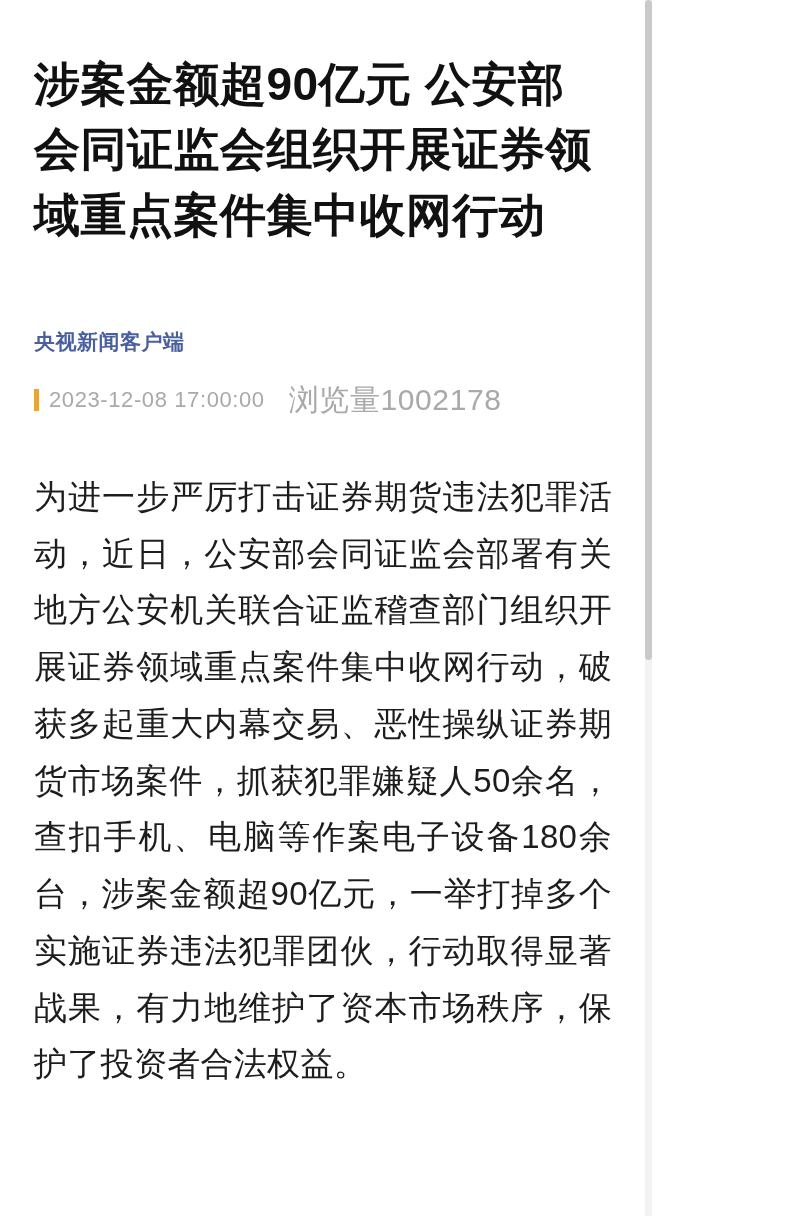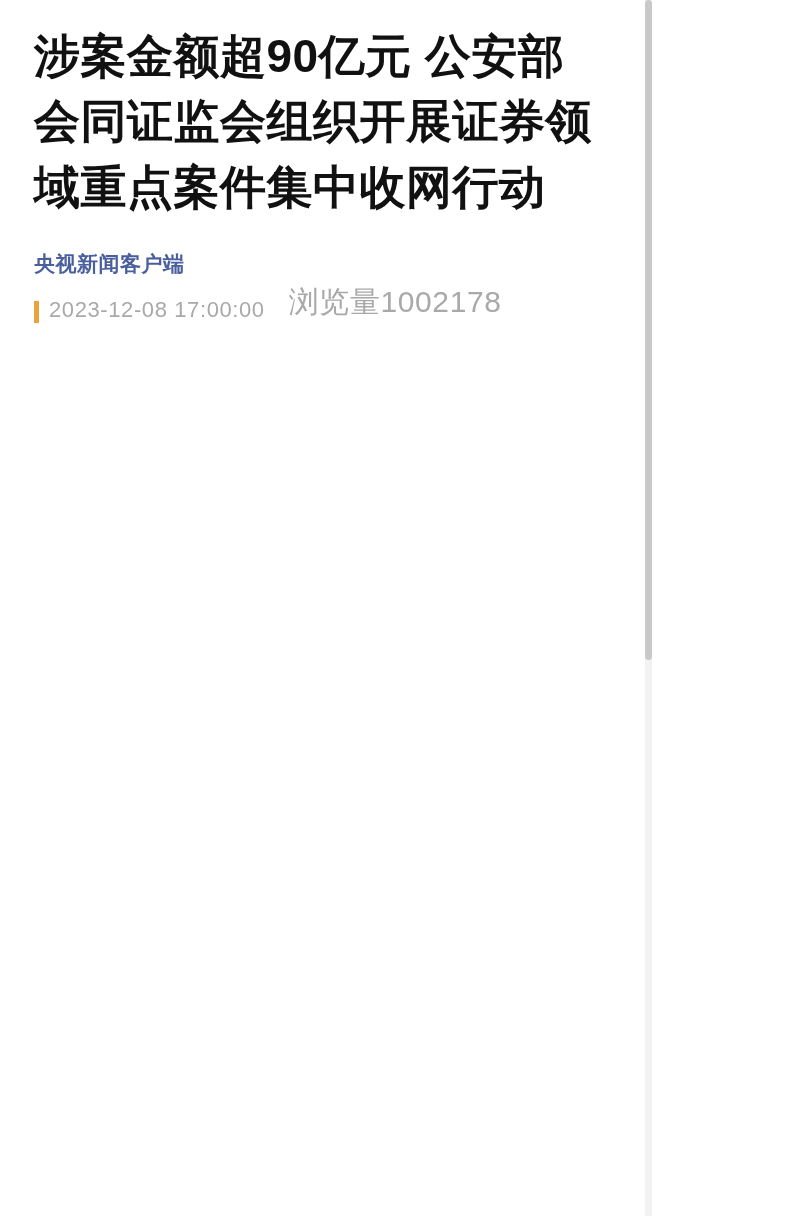--- a/index.html
+++ b/index.html
@@ -11,21 +11,21 @@
     min-height: 1216px;
     background: #ffffff;
     font-family: "Liberation Sans", "DejaVu Sans", sans-serif;
     -webkit-font-smoothing: antialiased;
   }
   .page {
     position: relative;
     width: 652px;
     min-height: 1216px;
     box-sizing: border-box;
-    padding: 24px 34px 20px 34px;
+    padding: 52px 34px 20px 34px;
     background: #ffffff;
   }
   
   .scrollbar-track {
     position: absolute;
     top: 0;
     right: 0;
     width: 7px;
     height: 100%;
     background: #f2f2f2;
@@ -42,32 +42,32 @@
   .article-title {
     font-size: 46px;
     line-height: 1.42;
     font-weight: bold;
     color: #111111;
     letter-spacing: 0.5px;
     margin: 0 0 0 0;
     padding-right: 10px;
   }
   .source-row {
-    margin-top: 30px;
+    margin-top: 80px;
   }
   .source-name {
     font-size: 21px;
     font-weight: bold;
     color: #4a5f9e;
     letter-spacing: 0.5px;
   }
   .meta-row {
-    margin-top: 4px;
+    margin-top: 24px;
     display: flex;
-    align-items: flex-end;
+    align-items: center;
   }
   .meta-bar {
     display: inline-block;
     width: 5px;
     height: 22px;
     background: #e8a33d;
     margin-right: 10px;
     flex: none;
   }
   .meta-text {
@@ -111,19 +111,20 @@
     <span class="source-name">央视新闻客户端</span>
   </div>
 
   <div class="meta-row">
     <span class="meta-bar"></span>
     <span class="meta-text">2023-12-08 17:00:00</span>
     <span class="meta-views">浏览量1002178</span>
   </div>
 
   <div class="body-text">
+    <p>为进一步严厉打击证券期货违法犯罪活动，近日，公安部会同证监会部署有关地方公安机关联合证监稽查部门组织开展证券领域重点案件集中收网行动，破获多起重大内幕交易、恶性操纵证券期货市场案件，抓获犯罪嫌疑人50余名，查扣手机、电脑等作案电子设备180余台，涉案金额超90亿元，一举打掉多个实施证券违法犯罪团伙，行动取得显著战果，有力地维护了资本市场秩序，保护了投资者合法权益。</p>
   </div>
 
   <div class="scrollbar-track">
     <div class="scrollbar-thumb"></div>
   </div>
 
 </div>
 
 </body></html>

